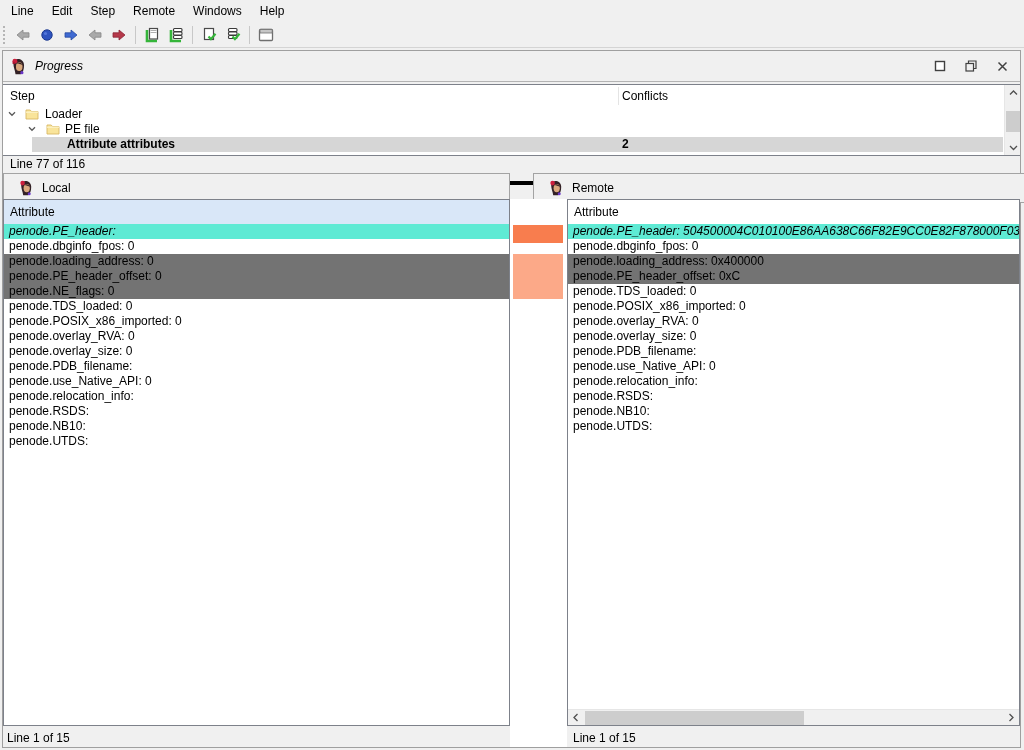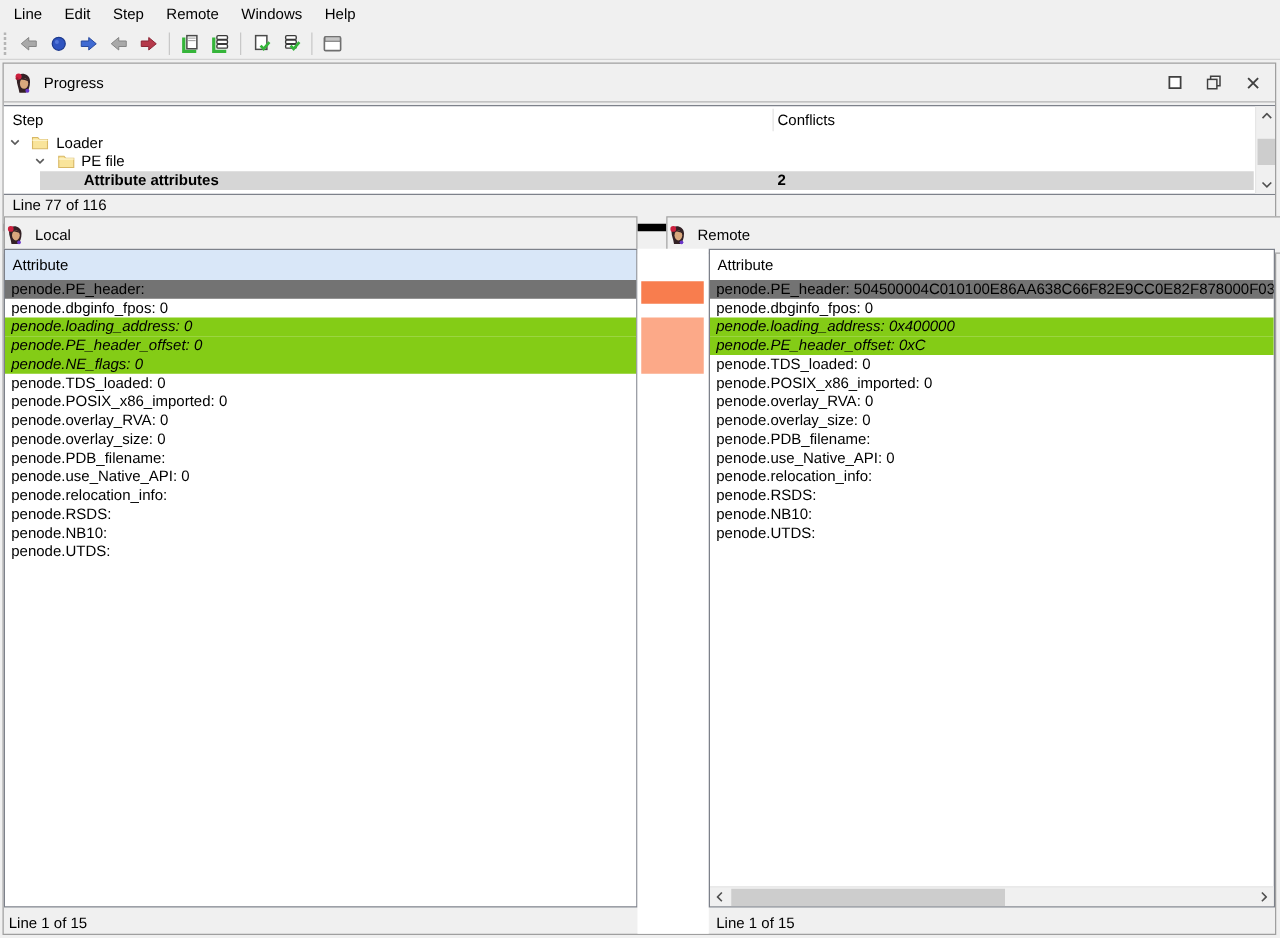--- a/index.html
+++ b/index.html
@@ -35,21 +35,21 @@
   
   .window {
     position: absolute; left: 2px; top: 50px; width: 1019px; height: 698px;
     border: 1px solid #9f9f9f; background: #f0f0f0;
   }
   .titlebar {
     position: absolute; top: 0; left: 0; width: 100%; height: 31px;
     border-bottom: 1px solid #b3b3b3;
     display: flex; align-items: center; padding-left: 7px;
   }
-  .titlebar .t-label { margin-left: 8px; }
+  .titlebar .t-label { margin-left: 8px; font-style: italic; }
   .win-btns { margin-left: auto; display: flex; gap: 15px; padding-right: 10px; }
   .win-btn { width: 16px; height: 16px; display: flex; align-items: center; justify-content: center; }
 
   
   .treepanel {
     position: absolute; top: 33px; left: 0; width: 1017px; height: 72px;
     background: #fff; border-top: 1px solid #7d818a; border-bottom: 1px solid #7d818a;
   }
   .th-step { position: absolute; left: 7px; top: 4px; text-align: right; }
   .th-conflicts { position: absolute; left: 619px; top: 4px; }
@@ -66,44 +66,44 @@
     position: absolute; right: 0; top: 0; bottom: 0; width: 16px;
     background: #f0f0f0; border-left: 1px solid #e6e6e6;
   }
   .vs-up, .vs-down { position: absolute; left: 0; width: 16px; height: 15px;
     display: flex; align-items: center; justify-content: center; }
   .vs-up { top: 0; } .vs-down { bottom: 0; }
   .vs-thumb { position: absolute; left: 1px; width: 14px; top: 26px; height: 21px; background: #cdcdcd; }
 
   
   .status1 { position: absolute; top: 105px; left: 0; width: 100%; height: 29px;
-    line-height: 17px; padding-left: 7px; border-bottom: 6px solid #000000; }
+    line-height: 17px; padding-left: 7px; border-bottom: 4px solid #000000; }
   .status2 { position: absolute; top: 679px; height: 16px; line-height: 16px; }
   .status2.s-local { left: 4px; } .status2.s-remote { left: 570px; }
 
   
   .pane-title {
     position: absolute; top: 122px; height: 30px;
     border: 1px solid #a3a3a3; background: #f0f0f0;
-    display: flex; align-items: center; padding-left: 0;
+    display: flex; align-items: center; padding-left: 14px;
   }
   .pane-title .t-label { margin-left: 8px; }
   .pt-local { left: 0; width: 507px; } .pt-remote { left: 510px; width: 507px; margin-left: 20px; }
 
   
   .table {
     position: absolute; top: 148px; height: 527px;
     background: #fff; border: 1px solid #7d818a; overflow: hidden;
   }
   .tbl-local { left: 0; width: 507px; } .tbl-remote { left: 564px; width: 453px; }
   .t-head { height: 24px; line-height: 24px; padding-left: 6px; white-space: nowrap; }
   .tbl-local .t-head { background: #d9e7f8; }
   .row { height: 15px; line-height: 15px; padding-left: 5px; white-space: nowrap; overflow: hidden; }
-  .hl-strong { background: #737373; }
-  .hl-light { background: #84cc16; font-style: italic; }
+  .hl-strong { background: #5eead4; font-style: italic; }
+  .hl-light { background: #737373; }
 
   
   .gutter { position: absolute; left: 507px; width: 57px; top: 148px; height: 548px; background: #fff; }
   .g-marker { position: absolute; left: 3px; right: 4px; }
   .gm-strong { top: 26px; height: 18px; background: #f87d4e; }
   .gm-light { top: 55px; height: 45px; background: #fca988; }
 
   
   .hscroll { position: absolute; left: 0; right: 0; bottom: 0; height: 16px;
     background: #f0f0f0; border-top: 1px solid #e6e6e6; }

